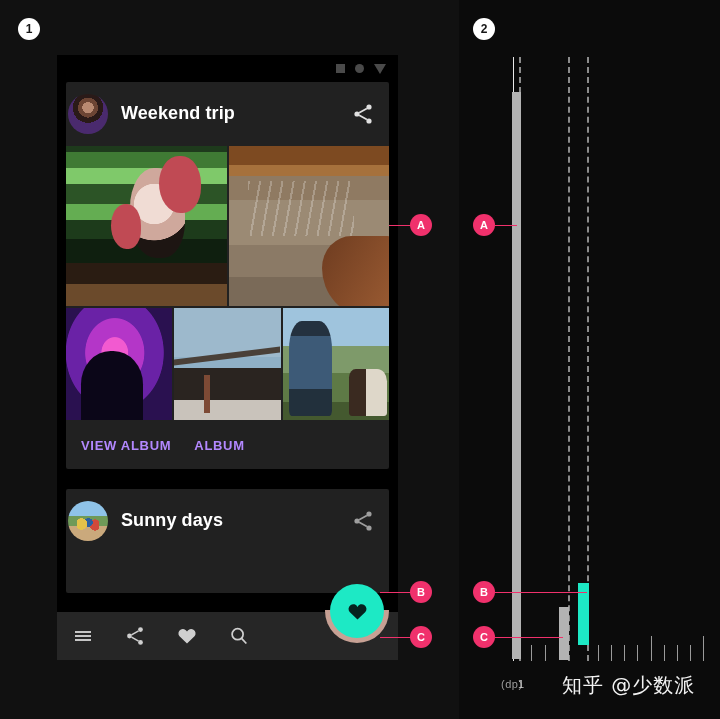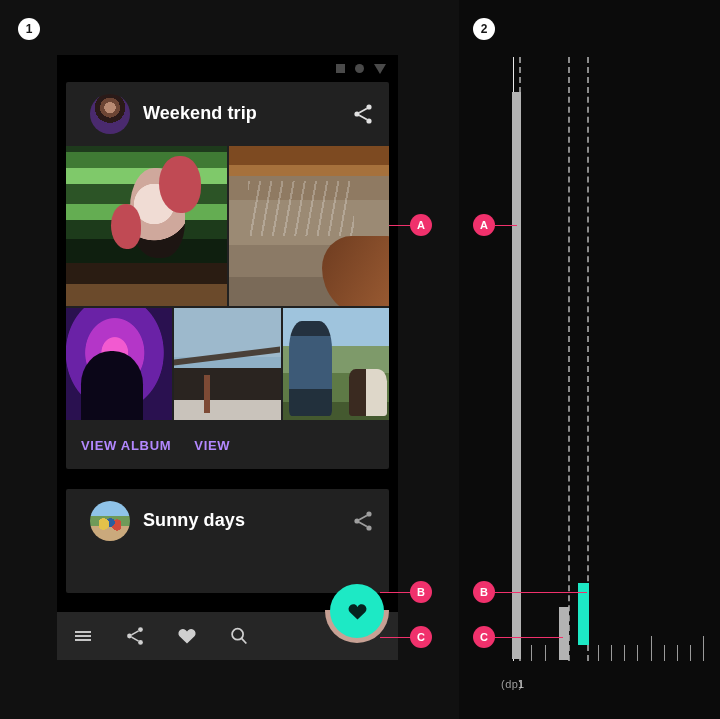--- a/index.html
+++ b/index.html
@@ -23,21 +23,21 @@
   .sb-sq{width:9px;height:9px;background:#4a4a4a;}
   .sb-ci{width:9px;height:9px;border-radius:50%;background:#4a4a4a;}
   .sb-tr{width:0;height:0;border-left:6px solid transparent;border-right:6px solid transparent;
     border-top:10px solid #4a4a4a;}
 
   .scrollarea{position:relative;height:578px;background:#000;padding:0 9px;box-sizing:border-box;}
 
   .card{background:#212121;border-radius:2px;overflow:hidden;}
   .card + .card{margin-top:20px;}
 
-  .card-header{display:flex;align-items:center;padding:12px 14px 12px 24px;gap:13px;border-radius:6px;}
+  .card-header{display:flex;align-items:center;padding:12px 14px 12px 2px;gap:13px;border-radius:6px;}
   .avatar{width:40px;height:40px;border-radius:50%;flex:0 0 40px;overflow:hidden;position:relative;}
   .avatar.a1{background:radial-gradient(circle at 50% 34%, #b98a72 0 17%, #6d4534 17% 30%, #2a1a18 30% 46%, #4a2a6e 46% 100%);}
   .avatar.a2{background:linear-gradient(#8fc3e8 0 38%, #6f9a58 38% 62%, #caa97c 62% 100%);}
   .avatar.a2::after{content:"";position:absolute;left:9px;top:13px;width:22px;height:20px;
     background:
       radial-gradient(circle at 20% 50%, #e3c24a 0 28%, transparent 29%),
       radial-gradient(circle at 52% 42%, #2b5fa0 0 26%, transparent 27%),
       radial-gradient(circle at 82% 55%, #d24a3a 0 26%, transparent 27%);}
   .ch-text{flex:1 1 auto;min-width:0;}
   .ch-title{color:#ffffff;font-size:18px;font-weight:bold;letter-spacing:.1px;line-height:1.22;}
@@ -155,21 +155,21 @@
             <div class="ph ph-wall"></div>
           </div>
           <div class="photo-grid-bot">
             <div class="ph ph-purple"></div>
             <div class="ph ph-road"></div>
             <div class="ph ph-field"></div>
           </div>
 
           <div class="card-actions">
             <div class="act">VIEW ALBUM</div>
-            <div class="act">VIEW</div>
+            <div class="act">ALBUM</div>
           </div>
         </div>
 
         <div class="card" style="height:104px;">
           <div class="card-header">
             <div class="avatar a2"></div>
             <div class="ch-text">
               <div class="ch-title">Sunny days</div>
             </div>
             <div class="share-btn">
@@ -280,15 +280,16 @@
 
     <div class="leader" style="left:36px;top:225px;width:22px;"></div>
     <div class="marker" style="left:14px;top:214px;">A</div>
 
     <div class="leader" style="left:36px;top:592px;width:92px;"></div>
     <div class="marker" style="left:14px;top:581px;">B</div>
 
     <div class="leader" style="left:36px;top:637px;width:68px;"></div>
     <div class="marker" style="left:14px;top:626px;">C</div>
 
+    <div class="watermark" style="left:103px;top:672px;">知乎 @少数派</div>
   </div>
 
 </div>
 
 </body></html>

